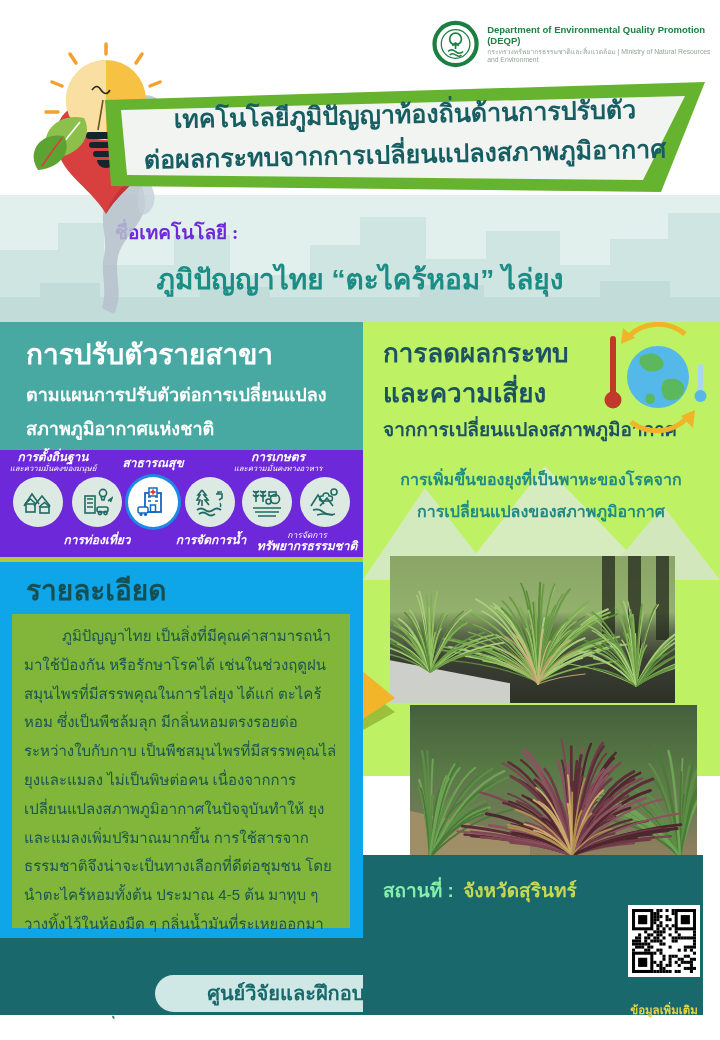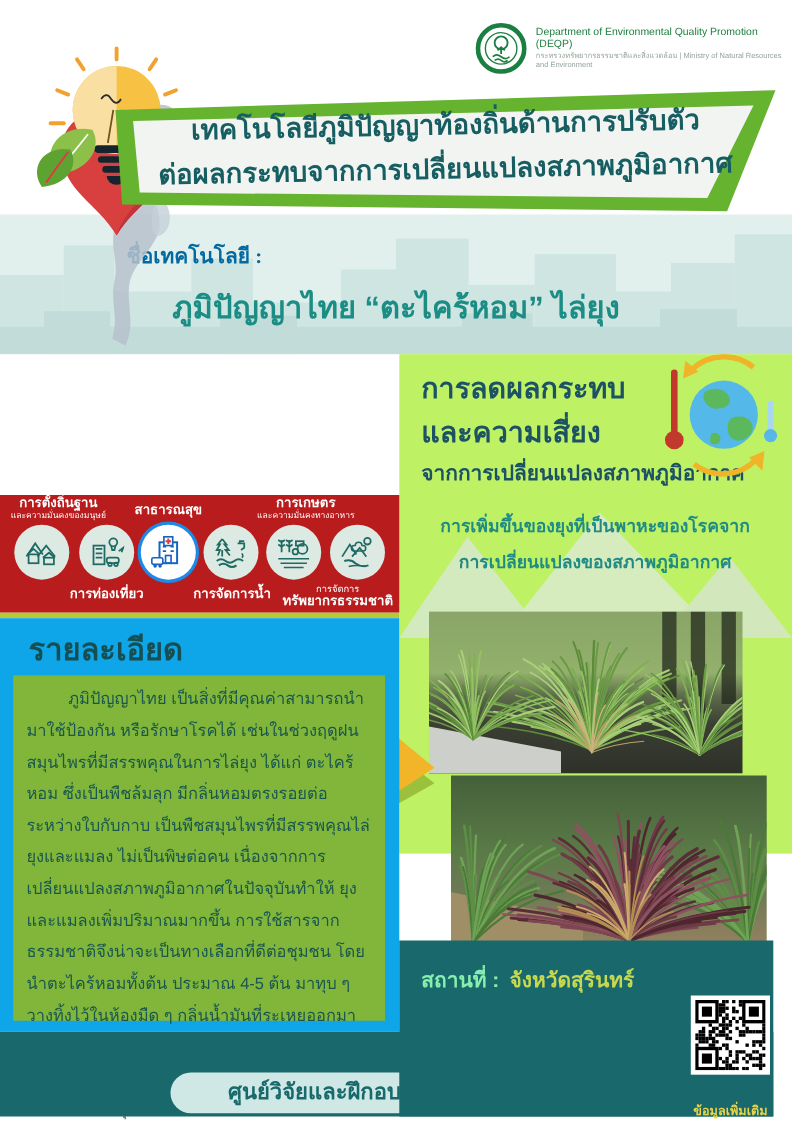--- a/index.html
+++ b/index.html
@@ -3,44 +3,44 @@
 <meta charset="utf-8">
 <style>
   html,body{margin:0;padding:0;background:#fff;}
   .page{position:relative;width:720px;height:1040px;background:#fff;overflow:hidden;
         font-family:"Liberation Sans",sans-serif;}
   .abs{position:absolute;}
 
   
   .logo-block{left:432px;top:12px;width:288px;height:64px;display:flex;align-items:center;gap:8px;}
   .org-th{color:#1e8040;font-weight:bold;font-size:19px;line-height:1.15;}
-  .org-en{color:#1e8040;font-weight:normal;font-size:9.5px;line-height:1.2;}
+  .org-en{color:#1e8040;font-weight:bold;font-size:9.5px;line-height:1.2;}
   .org-sub{color:#94a49a;font-size:6.8px;line-height:1.2;margin-top:1px;}
 
   
   .banner{left:95px;top:80px;width:618px;height:122px;z-index:6;}
   .banner-text{position:absolute;left:30px;width:560px;text-align:center;color:#175e63;
                font-weight:bold;font-size:25px;transform:rotate(-1.2deg);line-height:1.0;}
 
   
   .city-band{left:0;top:195px;width:720px;height:127px;background:#e1efed;z-index:1;}
-  .tech-label{position:absolute;left:115px;top:22px;color:#0369a1;font-weight:bold;font-size:19px;z-index:4;font-family:Liberation Serif, serif;}
+  .tech-label{position:absolute;left:115px;top:22px;color:#6d28d9;font-weight:bold;font-size:19px;z-index:4;font-family:Liberation Serif, serif;}
   .tech-name{position:absolute;left:0;top:62px;width:720px;text-align:center;color:#1b8d85;
              font-weight:bold;font-size:28px;z-index:4;}
 
   .map-sil{left:48px;top:88px;width:175px;height:235px;z-index:2;}
   .pin-ill{left:18px;top:38px;width:168px;height:182px;z-index:5;}
 
   
   .sector-head{left:0;top:322px;width:363px;height:128px;background:#47a9a1;color:#fff;z-index:3;}
   .sector-title{position:absolute;left:26px;top:10px;font-size:28px;font-weight:bold;}
   .sector-sub1{position:absolute;left:26px;top:58px;font-size:18px;font-weight:bold;}
   .sector-sub2{position:absolute;left:26px;top:92px;font-size:18px;font-weight:bold;}
 
-  .icons-band{left:0;top:450px;width:363px;height:107px;background:#b91c1c;z-index:3;}
+  .icons-band{left:0;top:450px;width:363px;height:107px;background:#6d28d9;z-index:3;font-style:italic;}
   .circle{position:absolute;top:27px;width:50px;height:50px;border-radius:50%;background:#dde9e3;
           display:flex;align-items:center;justify-content:center;}
   .circle.sel{background:#fff;box-shadow:0 0 0 3px #1e88e5;}
   .sec-lab{position:absolute;color:#fff;text-align:center;}
   .sec-lab .l1{font-size:12px;font-weight:bold;line-height:1.1;}
   .sec-lab .l2{font-size:7.8px;line-height:1.2;}
 
   .divider{left:0;top:557px;width:363px;height:5px;background:#b5ca39;z-index:3;}
   .green-panel{left:0;top:562px;width:363px;height:376px;background:#0ea5e9;z-index:3;}
   .details-title{position:absolute;left:26px;top:6px;color:#164f52;font-weight:bold;font-size:28px;}
@@ -166,20 +166,25 @@
       <circle cx="28" cy="22" r="7" fill="none" stroke="#1b7f41" stroke-width="2"></circle>
       <path d="M28,26 L28,34 M24,30 L28,27 L32,30" stroke="#1b7f41" stroke-width="2" fill="none"></path>
       <path d="M19,37 q4,-4 9,0 q5,4 9,0 M21,41 q4,-3 7,0 q4,3 7,0" stroke="#1b7f41" stroke-width="1.8" fill="none"></path>
     </svg>
     <div>
       <div class="org-en">Department of Environmental Quality Promotion (DEQP)</div>
       <div class="org-sub">กระทรวงทรัพยากรธรรมชาติและสิ่งแวดล้อม | Ministry of Natural Resources and Environment</div>
     </div>
   </div>
 
+  <div class="abs sector-head">
+    <div class="sector-title">การปรับตัวรายสาขา</div>
+    <div class="sector-sub1">ตามแผนการปรับตัวต่อการเปลี่ยนแปลง</div>
+    <div class="sector-sub2">สภาพภูมิอากาศแห่งชาติ</div>
+  </div>
 
   <div class="abs icons-band">
     <div class="sec-lab" style="left:0px;top:1px;width:106px;">
       <div class="l1">การตั้งถิ่นฐาน</div>
         <div class="l2">และความมั่นคงของมนุษย์</div>
     </div>
     <div class="sec-lab" style="left:118px;top:7px;width:70px;">
       <div class="l1">สาธารณสุข</div>
     </div>
     <div class="sec-lab" style="left:222px;top:1px;width:112px;">

